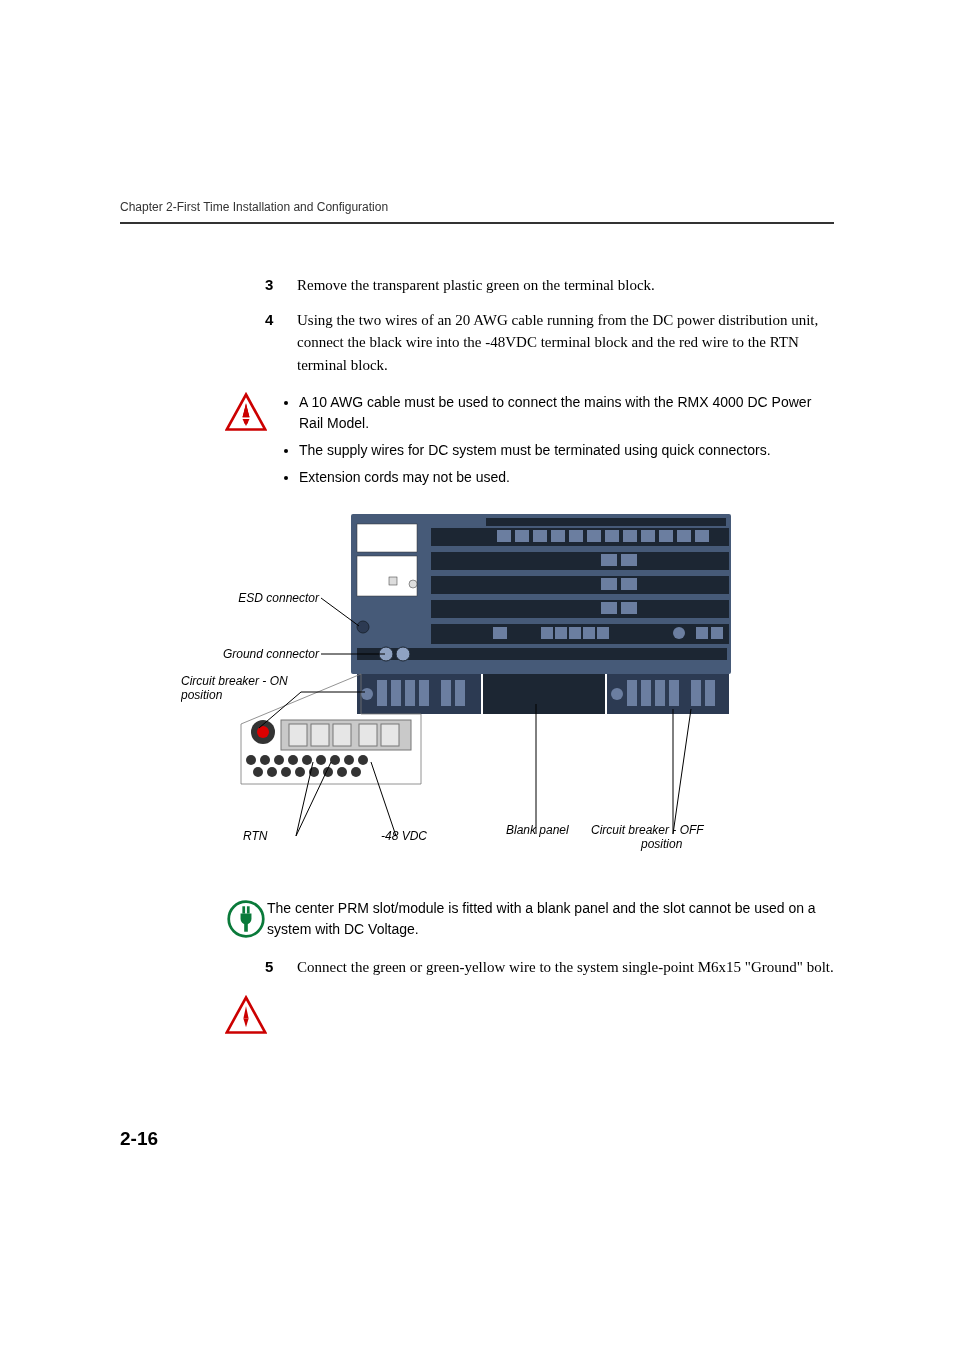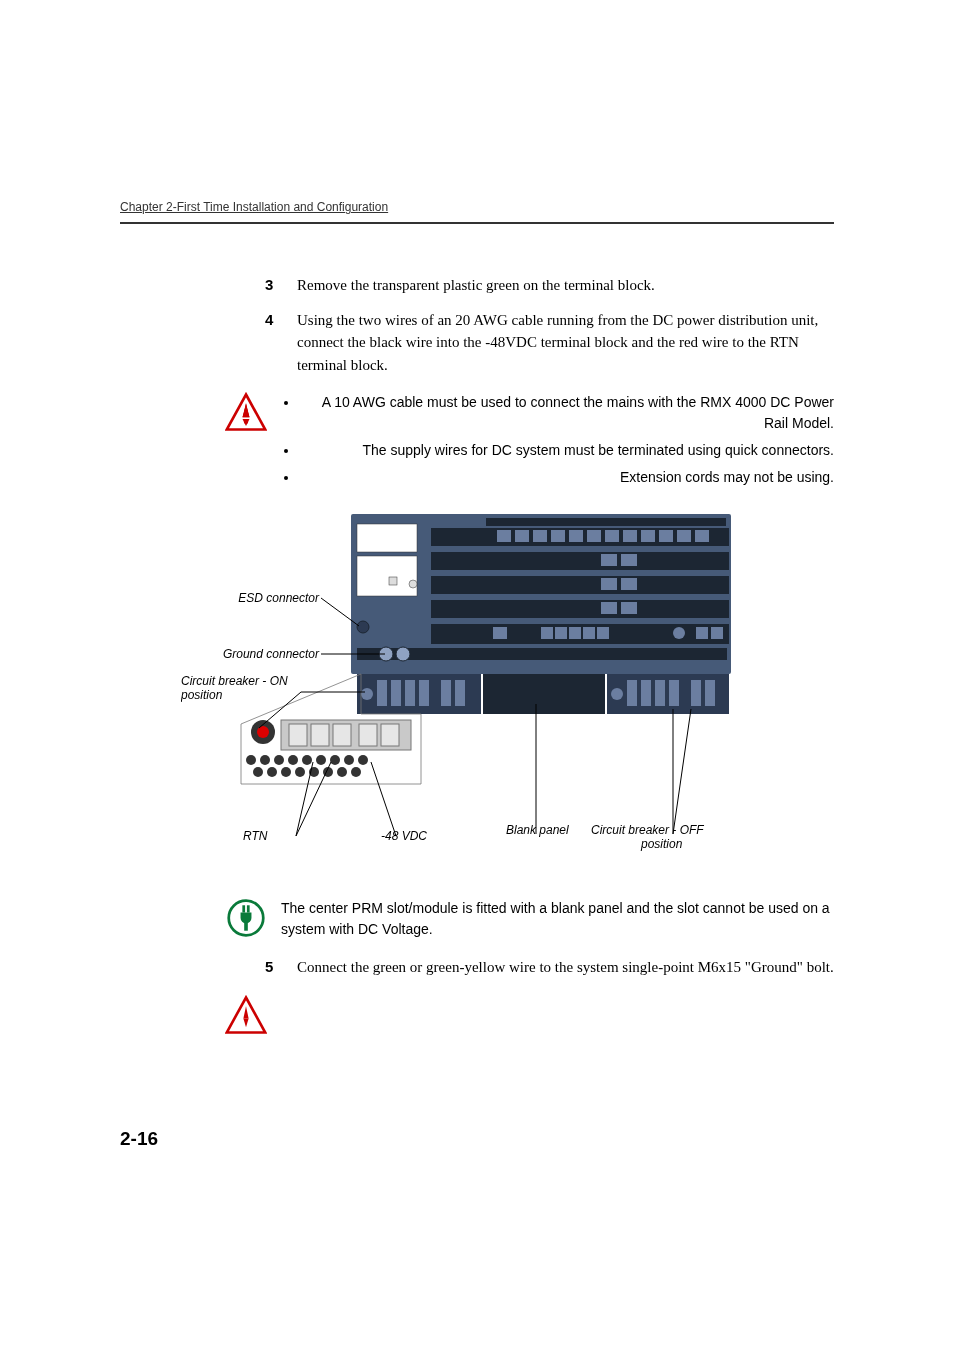--- a/index.html
+++ b/index.html
@@ -13,21 +13,20 @@
     color: #000;
   }
   .page {
     padding: 200px 120px 0 120px;
   }
   .running-head {
     font-size: 12px;
     color: #333;
     margin-bottom: 8px;
     font-family: "Trebuchet MS", Arial, sans-serif;
-    text-decoration: underline;
   }
   .head-rule {
     border: none;
     border-top: 2px solid #333;
     margin: 0 0 50px 0;
   }
   .content {
     margin-left: 145px;
   }
   .step {
@@ -47,31 +46,30 @@
   .step .txt { flex: 1; }
   .note-block {
     margin-left: 105px;
     display: flex;
     gap: 14px;
     margin-top: 16px;
     margin-bottom: 20px;
     font-size: 14px;
     font-family: Arial, sans-serif;
     line-height: 1.5;
-    text-align: right;
   }
   .note-icon { width: 42px; flex: 0 0 42px; display: flex; align-items: flex-start; }
   .note-icon svg { width: 42px; height: 40px; }
   .note-body { flex: 1; }
   .note-body ul { margin: 0; padding-left: 18px; }
   .note-body ul li { margin-bottom: 6px; }
   .note-single {
     margin-left: 105px;
     display: flex;
-    gap: 14px;
+    align-items: center;
     font-size: 14px;
     font-family: Arial, sans-serif;
     line-height: 1.5;
     margin-top: 16px;
     margin-bottom: 16px;
   }
   .footer-pn {
     position: absolute;
     left: 120px;
     bottom: 200px;
@@ -121,21 +119,21 @@
         <path d="M24 14 l-4 14 l8 0 z M20 30 l8 0 l-4 8 z" fill="#c00"></path>
         <path d="M24 12 L20 28 L28 28 Z" fill="#c00"></path>
         <circle cx="24" cy="33" r="2.5" fill="#c00"></circle>
         <path d="M24 12 L21 26 L27 26 Z" fill="#c00"></path>
       </svg>
     </div>
     <div class="note-body">
       <ul>
         <li>A 10 AWG cable must be used to connect the mains with the RMX 4000 DC Power Rail Model.</li>
         <li>The supply wires for DC system must be terminated using quick connectors.</li>
-        <li>Extension cords may not be using.</li>
+        <li>Extension cords may not be used.</li>
       </ul>
     </div>
   </div>
 
   <div class="diagram">
     <svg width="560" height="360" viewBox="0 0 560 360">
 
       <rect x="170" y="0" width="380" height="160" class="chassis" rx="2"></rect>
 
       <rect x="305" y="4" width="240" height="8" fill="#1c2633"></rect>

